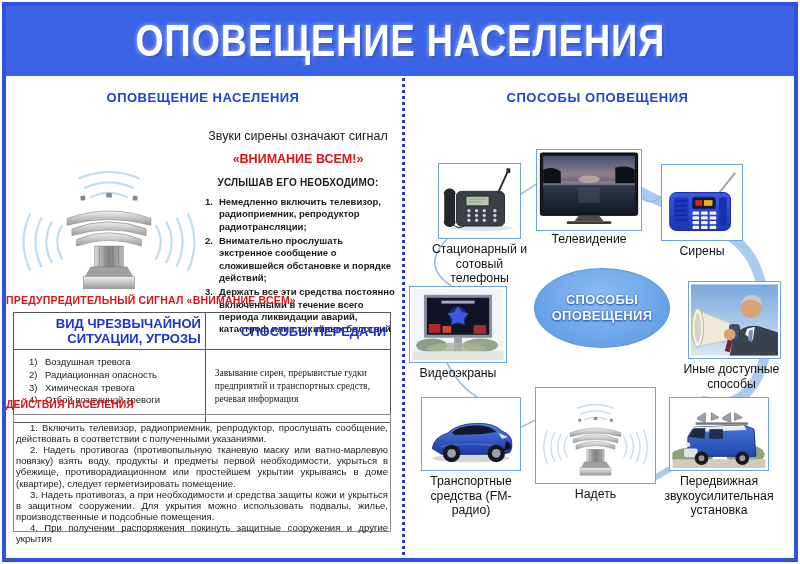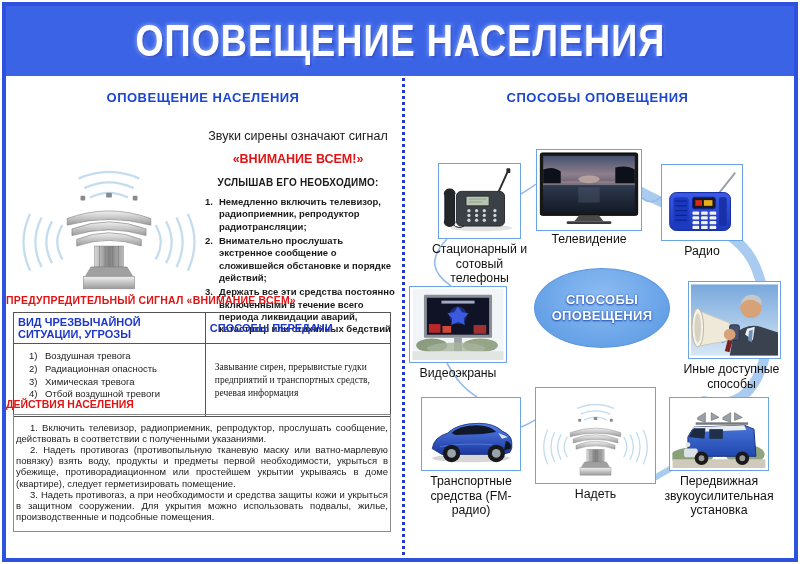--- a/index.html
+++ b/index.html
@@ -26,22 +26,22 @@
   .hearing{margin-top:11px;font-size:10px;font-weight:bold;color:#1a1a1a;text-align:center;letter-spacing:.2px;}
   .instr{margin-top:8px;}
   .instr-item{display:flex;font-size:9.5px;line-height:1.3;color:#1a1a1a;font-weight:bold;margin:0 0 2px 4px;}
   .instr-item .n{width:14px;flex:none;}
   .instr-item .t{flex:1;}
   .warn-header{position:absolute;left:0;top:218px;width:100%;text-align:left;
                color:#e01414;font-weight:bold;font-size:10.5px;letter-spacing:.2px;}
   .ls-table{position:absolute;left:7px;top:236px;width:378px;height:77px;
             border-collapse:collapse;table-layout:fixed;}
   .ls-table td{border:1px solid #555;vertical-align:top;}
-  .ls-table .hd{height:20px;text-align:left;vertical-align:middle;
-                color:#1c35cc;font-weight:bold;font-size:11px;padding:3px 4px;}
+  .ls-table .hd{height:20px;text-align:right;vertical-align:middle;
+                color:#1c35cc;font-weight:bold;font-size:13px;padding:3px 4px;}
   .ls-table .c1{width:48.5%;}
   .threats{padding:5px 4px 4px 14px;}
   .threat{display:flex;font-size:9.5px;line-height:1.35;color:#1a1a1a;}
   .threat .n{width:16px;flex:none;}
   .transmit{padding:16px 8px;font-size:9.5px;line-height:1.35;color:#1a1a1a;font-family:Liberation Serif, serif;}
   .act-header{position:absolute;left:0;top:322px;width:100%;text-align:left;
               color:#e01414;font-weight:bold;font-size:10.5px;}
   .act-box{position:absolute;left:7px;top:338px;width:378px;height:118px;
            border:1px solid #8a8a8a;box-sizing:border-box;padding:7px 2px;}
   .act-box p{margin:0;font-size:9.5px;line-height:1.17;color:#1a1a1a;
@@ -352,20 +352,21 @@
           </td>
         </tr>
       </tbody>
           </table>
 
       <div class="act-header">ДЕЙСТВИЯ НАСЕЛЕНИЯ</div>
       <div class="act-box">
         <p>1. Включить телевизор, радиоприемник, репродуктор, прослушать сообщение, действовать в соответствии с полученными указаниями.</p>
         <p>2. Надеть противогаз (противопыльную тканевую маску или ватно-марлевую повязку) взять воду, продукты и предметы первой необходимости, укрыться в убежище, противорадиационном или простейшем укрытии укрываясь в доме (квартире), следует герметизировать помещение.</p>
         <p>3. Надеть противогаз, а при необходимости и средства защиты кожи и укрыться в защитном сооружении. Для укрытия можно использовать подвалы, жилье, производственные и подсобные помещения.</p>
+        <p>4. При получении распоряжения покинуть защитные сооружения и другие укрытия</p>
       </div>
     </section>
 
     <div class="divider"></div>
 
     <section class="right-panel">
       <div class="rp-header">СПОСОБЫ ОПОВЕЩЕНИЯ</div>
 
       <svg class="connectors" viewBox="0 0 389 472">
         <path d="M231,112 C278,140 336,148 353,192 C369,232 371,268 354,302 C342,326 321,331 301,325" fill="none" stroke="#a9cbf0" stroke-width="10" stroke-linecap="round"></path>
@@ -419,21 +420,21 @@
               <use href="#sym-van"></use>
             </svg>
       </div>
 
       <div class="center-ellipse">
         <span>СПОСОБЫ ОПОВЕЩЕНИЯ</span>
       </div>
 
       <div class="rp-label l-phone">Стационарный и сотовый телефоны</div>
       <div class="rp-label l-tv">Телевидение</div>
-      <div class="rp-label l-radio">Радио</div>
+      <div class="rp-label l-radio">Сирены</div>
       <div class="rp-label l-screens">Видеоэкраны</div>
       <div class="rp-label l-mega">Иные доступные способы</div>
       <div class="rp-label l-car">Транспортные средства (FM-радио)</div>
       <div class="rp-label l-siren">Надеть</div>
       <div class="rp-label l-van">Передвижная звукоусилительная установка</div>
     </section>
 
   </div>
  </div>
 </div>

